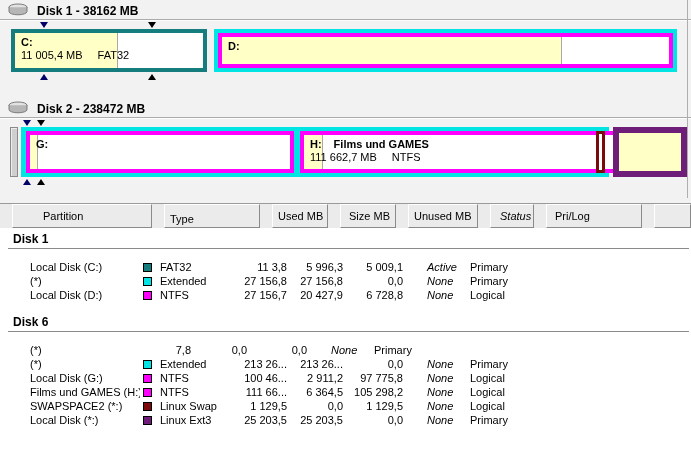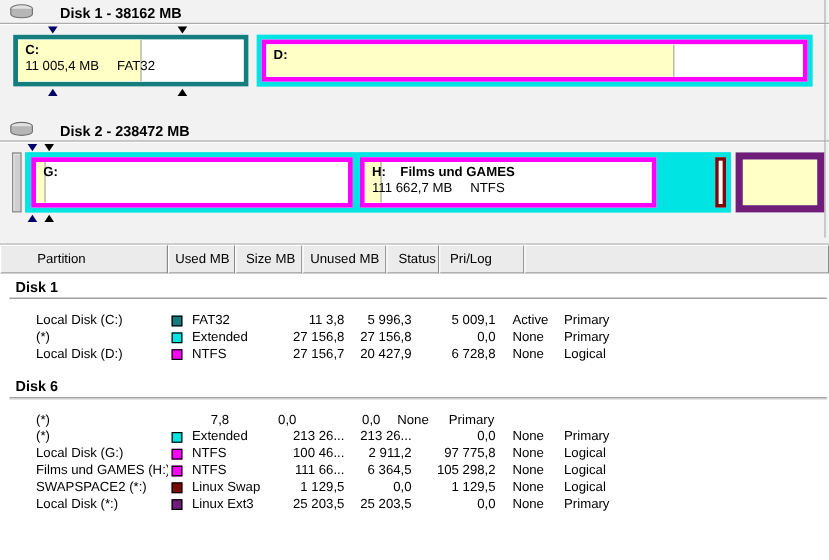--- a/index.html
+++ b/index.html
@@ -5,21 +5,21 @@
   html,body{margin:0;padding:0;}
   .screen{position:relative;width:691px;height:467px;background:#ffffff;overflow:hidden;
           font-family:"Liberation Sans",sans-serif;font-size:11px;color:#000;}
   
   .top{position:absolute;left:0;top:0;width:691px;height:204px;background:#f2f2f2;
        border-bottom:1px solid #9a9a9a;box-sizing:border-box;}
   .vline{position:absolute;top:0;bottom:5px;right:3px;width:1px;background:#aeaeae;}
   .disk-group{position:absolute;left:0;right:0;}
   .g1{top:0;height:97px;}
   .g2{top:98px;height:100px;}
-  .disk-header{position:absolute;top:3px;left:8px;display:flex;align-items:center;gap:22px;}
+  .disk-header{position:absolute;top:3px;left:8px;display:flex;align-items:center;gap:9px;}
   .disk-title{font-weight:bold;font-size:12px;}
   .hsep{position:absolute;left:0;right:0;top:19px;height:1px;background:#ababab;box-shadow:0 1px 0 #fdfdfd;}
   .bar-area{position:absolute;left:0;right:0;top:22px;height:72px;}
   .mk{position:absolute;width:0;height:0;border-left:4px solid transparent;border-right:4px solid transparent;}
   .mk-t{top:0;border-top:6px solid #000;}
   .mk-b{border-bottom:6px solid #000;}
   .g1 .mk-b{top:52px;} .g2 .mk-b{top:59px;}
   .pbox{position:absolute;box-sizing:border-box;background:#fff;top:7px;}
   .g1 .pbox{height:43px;} .g2 .pbox{height:50px;}
   .pbox .pbox{top:0;bottom:0;height:auto !important;}
@@ -33,35 +33,35 @@
   .pused{height:100%;background:#ffffc6;border-right:1px solid #a8a8a8;box-sizing:border-box;}
   .pused.w100{border-right:none;}
   .plabel{position:absolute;left:6px;top:3px;line-height:13px;white-space:nowrap;}
   .l1{font-weight:bold;}
   .l1 .pname{margin-left:12px;}
   .l2 .pfs{margin-left:15px;}
   
   .thead{position:absolute;left:0;top:204px;width:691px;height:24px;display:flex;background:#ebebeb;}
   .hc{box-sizing:border-box;height:24px;background:#ebebeb;padding:5px 5px 0 5px;
       border-top:1px solid #ffffff;border-left:1px solid #ffffff;
-      border-right:1px solid #8a8a8a;border-bottom:1px solid #8a8a8a;white-space:nowrap;overflow:hidden;}
+      border-right:1px solid #8a8a8a;border-bottom:1px solid #8a8a8a;white-space:nowrap;overflow:hidden;margin-left:12px;}
   .num-h{text-align:right;}
   
   .tbody{position:absolute;left:0;top:228px;width:691px;bottom:0;background:#fff;overflow:hidden;}
   .tsection{margin-top:4px;}
   .tsection + .tsection{margin-top:13px;}
   .sec-title{font-weight:bold;font-size:12px;line-height:14px;margin-left:13px;}
   .sec-underline{height:1px;background:#8a8a8a;border-bottom:1px solid #fff;margin:2px 2px 10px 8px;}
   .trow{display:flex;height:14px;line-height:14px;}
   .c0{width:140px;padding-left:30px;box-sizing:border-box;white-space:nowrap;overflow:hidden;}
   .c1{width:96px;display:flex;align-items:center;box-sizing:border-box;}
   .c2,.c3{width:56px;text-align:right;padding-right:5px;box-sizing:border-box;}
-  .c4{width:70px;text-align:right;padding-right:5px;box-sizing:border-box;}
-  .c5{width:44px;padding-left:9px;box-sizing:border-box;}
-  .c6{width:71px;padding-left:8px;box-sizing:border-box;}
+  .c4{width:70px;text-align:right;padding-right:15px;box-sizing:border-box;}
+  .c5{width:44px;padding-left:9px;box-sizing:border-box;font-style:italic;}
+  .c6{width:96px;padding-left:8px;box-sizing:border-box;}
   .c7{flex:1;}
   .swatch{width:9px;height:9px;border:1px solid #000;box-sizing:border-box;margin-left:3px;margin-right:8px;flex:0 0 auto;}
 </style>
 </head>
 <body>
 
 <div class="screen">
 
   <div class="top">
 
@@ -122,21 +122,21 @@
           <div class="pbox st-unallocated" style="left: 10px; width: 8px;"></div>
           <div class="pbox st-extended" style="left: 21px; width: 588px;">
             <div class="pbox st-ntfs" style="left: 1px; width: 268px;">
               <div class="pfill">
                 <div class="pused" style="width: 3%;"></div>
               </div>
               <div class="plabel">
                 <div class="l1">G:</div>
               </div>
             </div>
-            <div class="pbox st-ntfs" style="left: 275px; width: 247px; text-decoration: underline;">
+            <div class="pbox st-ntfs" style="left: 275px; width: 318px; text-decoration: underline;">
               <div class="pfill">
                 <div class="pused" style="width: 6%;"></div>
               </div>
               <div class="plabel">
                 <div class="l1">H:<span class="pname">Films und GAMES</span></div>
                 <div class="l2">111 662,7 MB<span class="pfs">NTFS</span></div>
               </div>
             </div>
             <div class="pbox st-swap" style="left: 571px; width: 9px;">
               <div class="pfill"></div>
@@ -148,20 +148,21 @@
             </div>
           </div>
         </div>
     </div>
 
     <div class="vline"></div>
   </div>
 
   <div class="thead">
     <div class="hc c0">Partition</div>
+    <div class="hc c1">Type</div>
     <div class="hc c3 num-h">Used MB</div>
     <div class="hc c2 num-h">Size MB</div>
     <div class="hc c4 num-h">Unused MB</div>
     <div class="hc c5">Status</div>
     <div class="hc c6">Pri/Log</div>
     <div class="hc c7"></div>
   </div>
 
   <div class="tbody">
       <div class="tsection">

